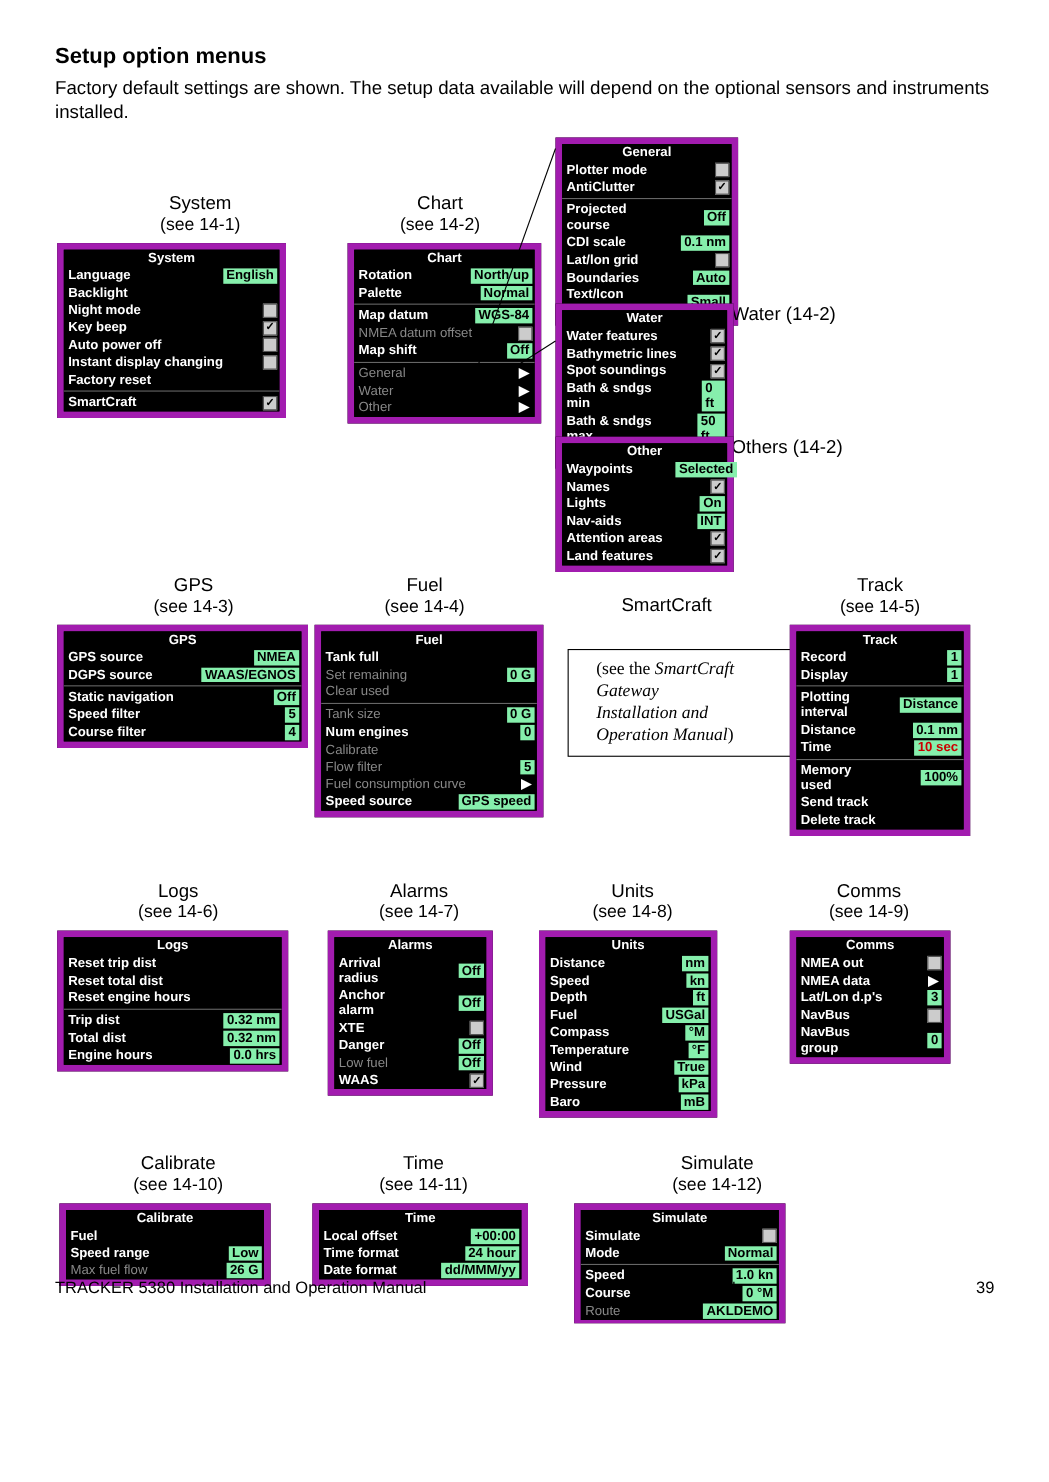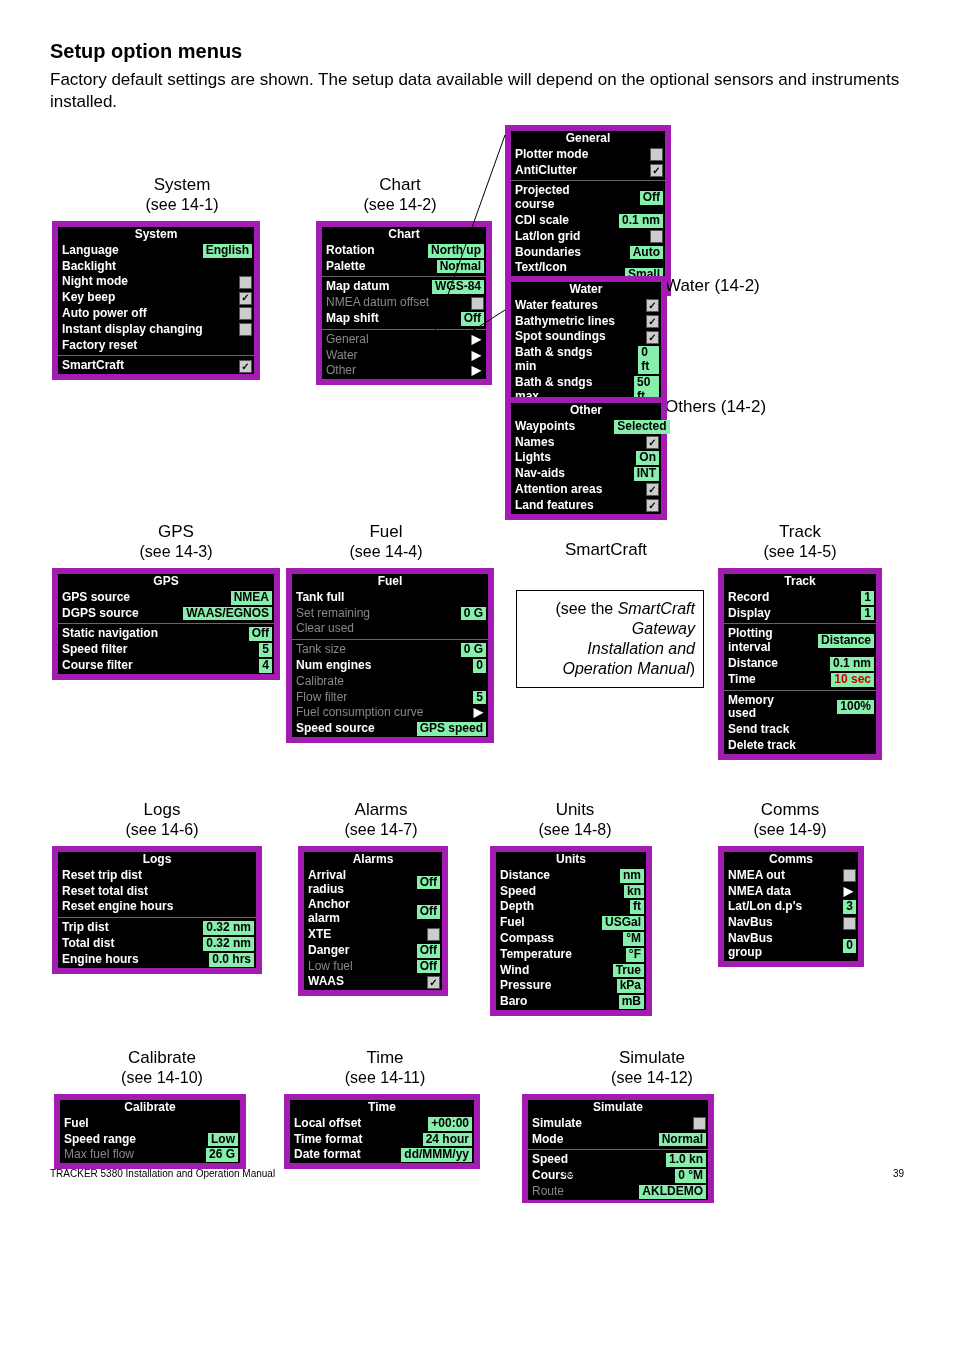--- a/index.html
+++ b/index.html
@@ -16,23 +16,23 @@
 .row .label { color:#fff; font-weight:bold; padding:1px 3px 1px 2px; }
 .row.dim .label { color:#888; font-weight:normal; }
 .row .valw { background:#86efac; color:#000; font-weight:bold; padding:0 3px; display:inline-block;margin-left:36px; }
 .divider { border-top:1px solid #666; margin:2px 0; }
 .cb { width:13px; height:13px; background:#ccc; border:1px solid #555; display:inline-flex; align-items:center; justify-content:center; font-size:10px; color:#000; font-weight:bold; box-sizing:border-box; }
 .cb.on::after { content:"✓"; }
 .arrow { color:#fff; font-weight:bold; padding-right:3px; }
 
 .abs { position:absolute; }
 
-.smartcraft-note { border:1px solid #000; background:#fff; padding:8px 8px; font-size:16px; text-align:right; line-height:1.25; }
-
-.footer { position:absolute; bottom:24px; left:50px; right:50px; display:flex; justify-content:space-between; font-size:10px; }
+.smartcraft-note { border:1px solid #000; background:#fff; padding:8px 25px; font-size:16px; text-align:left; line-height:1.25;font-family:Liberation Serif, serif; }
+
+.footer { position:absolute; bottom:24px; left:50px; right:50px; display:flex; justify-content:space-between; font-size:15px; }
 svg.connector { position:absolute; pointer-events:none; }
 </style>
 </head>
 <body>
 
 <div class="page">
   <div class="h1">Setup option menus</div>
   <div class="intro">Factory default settings are shown. The setup data available will depend on the optional sensors and instruments installed.</div>
 
   <div class="abs" style="left:92px; top:175px; width:180px;">

